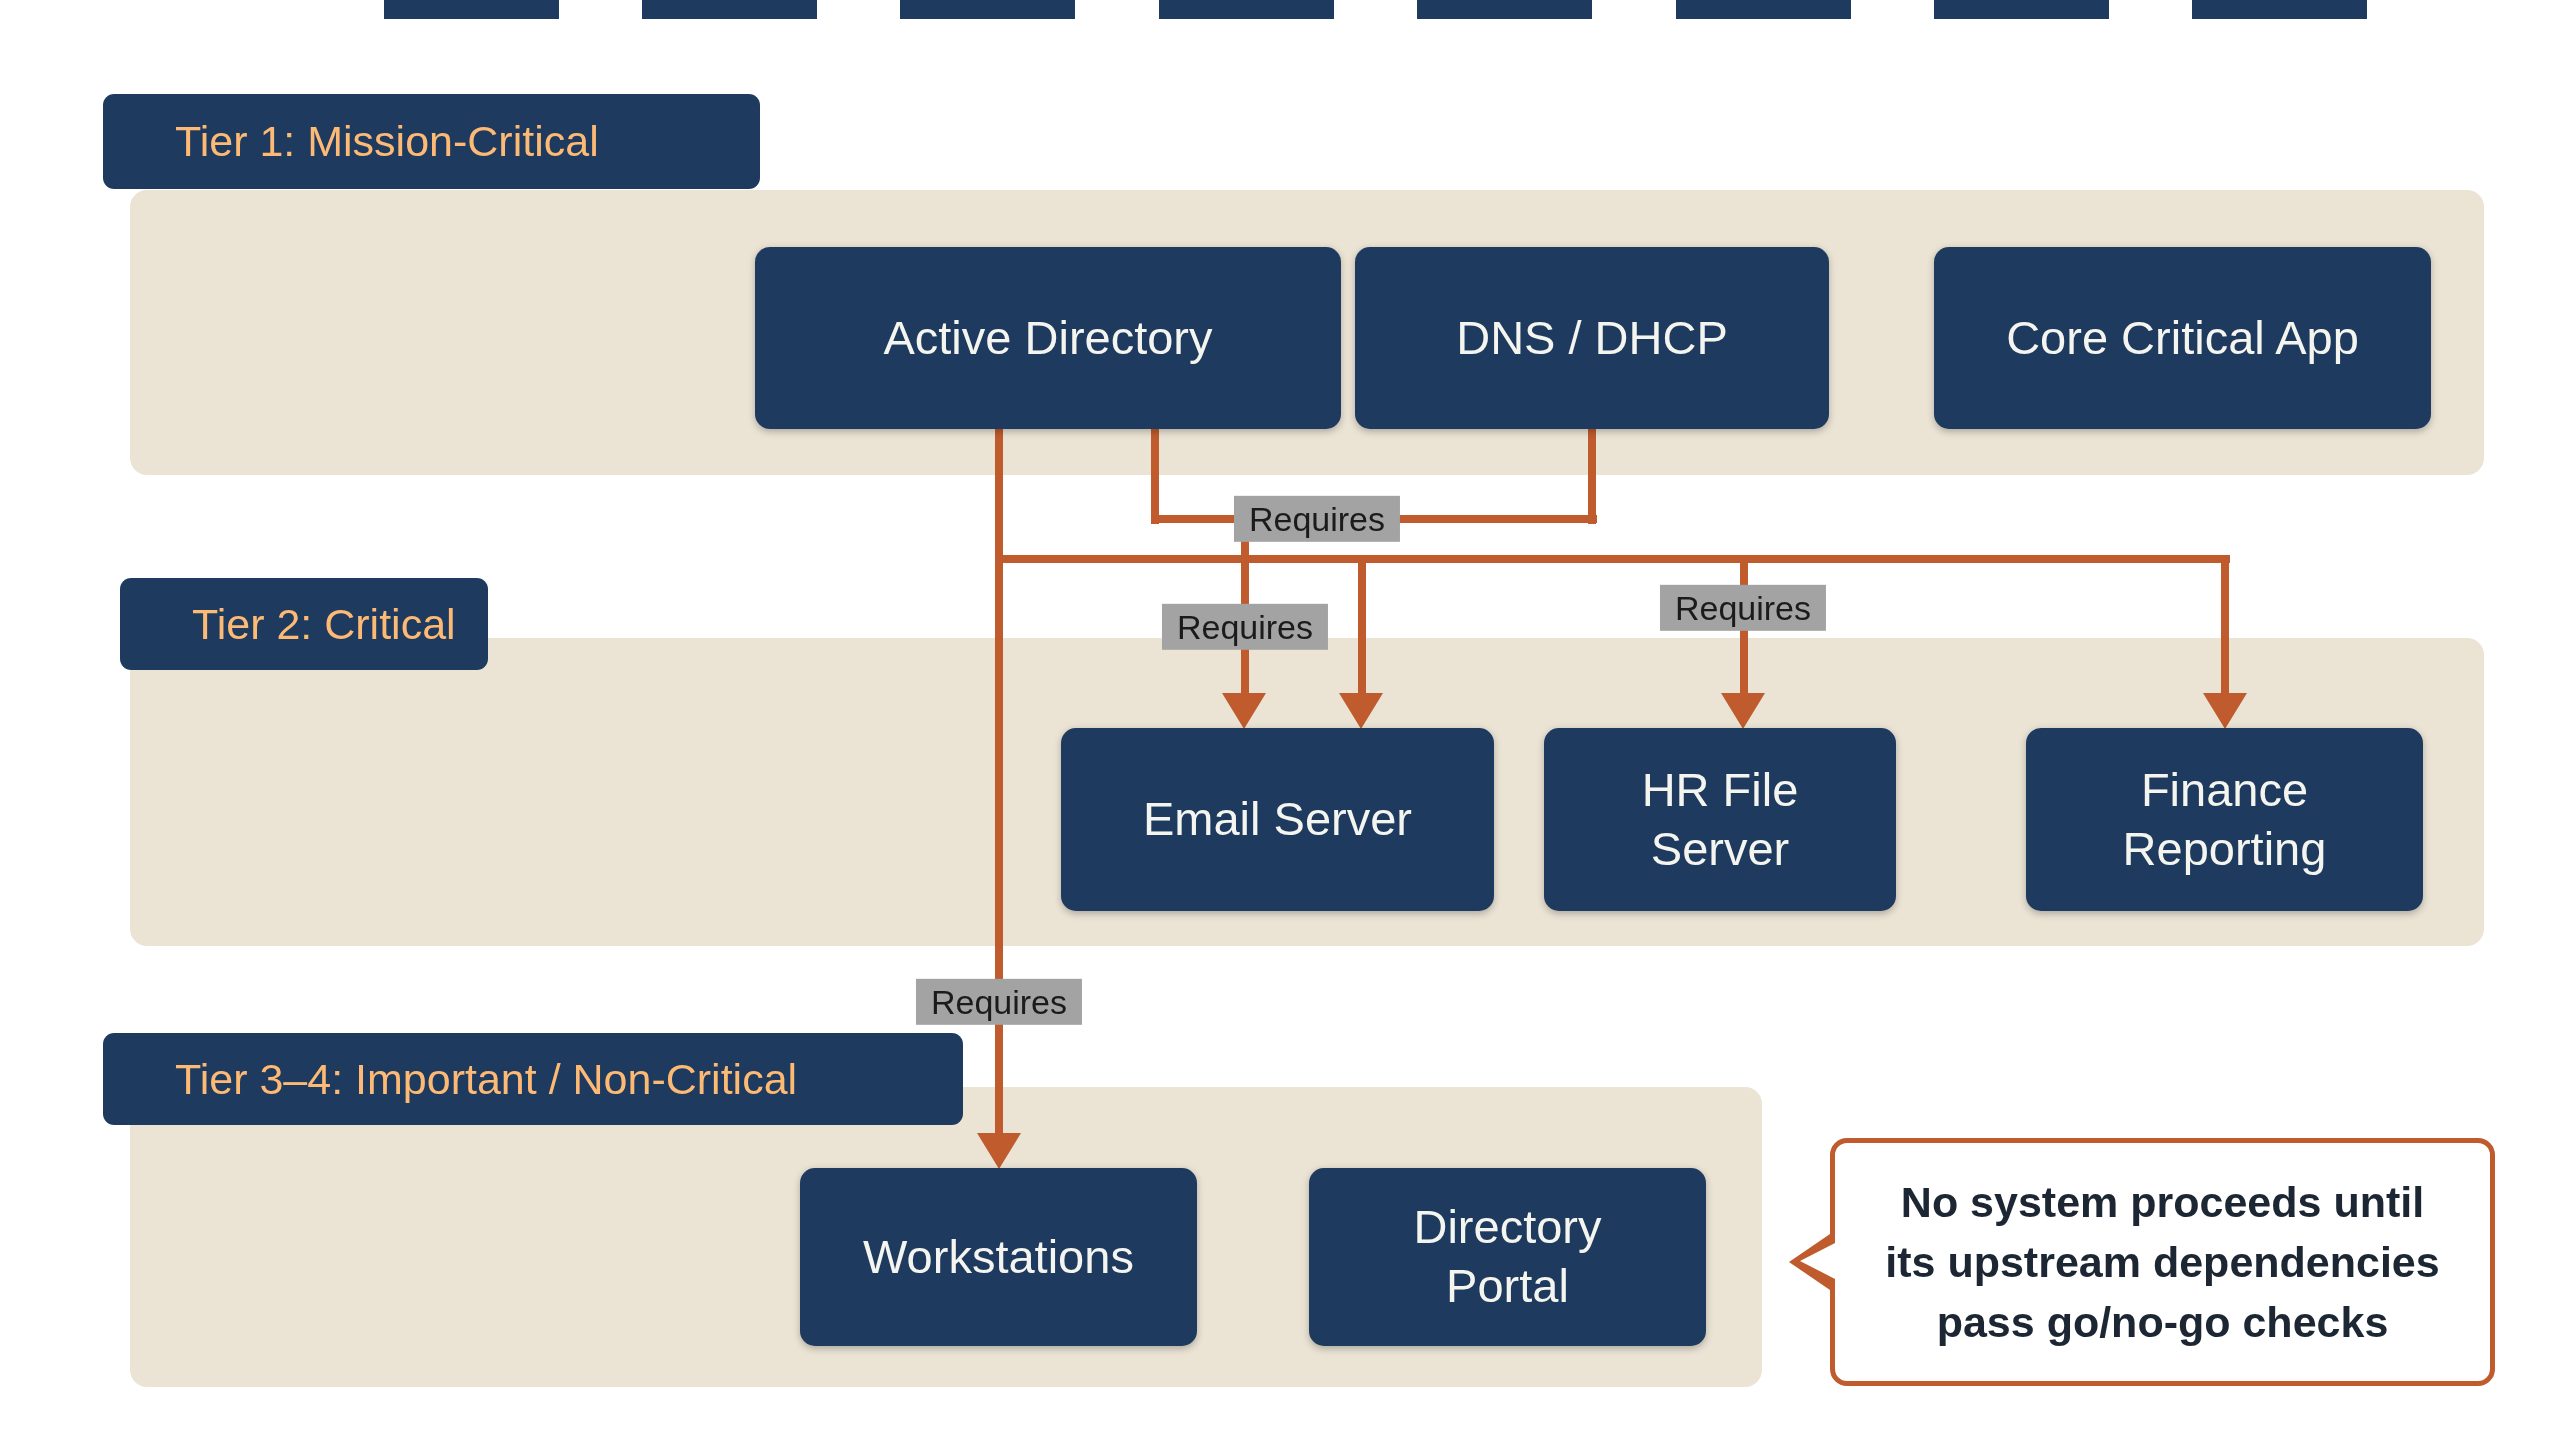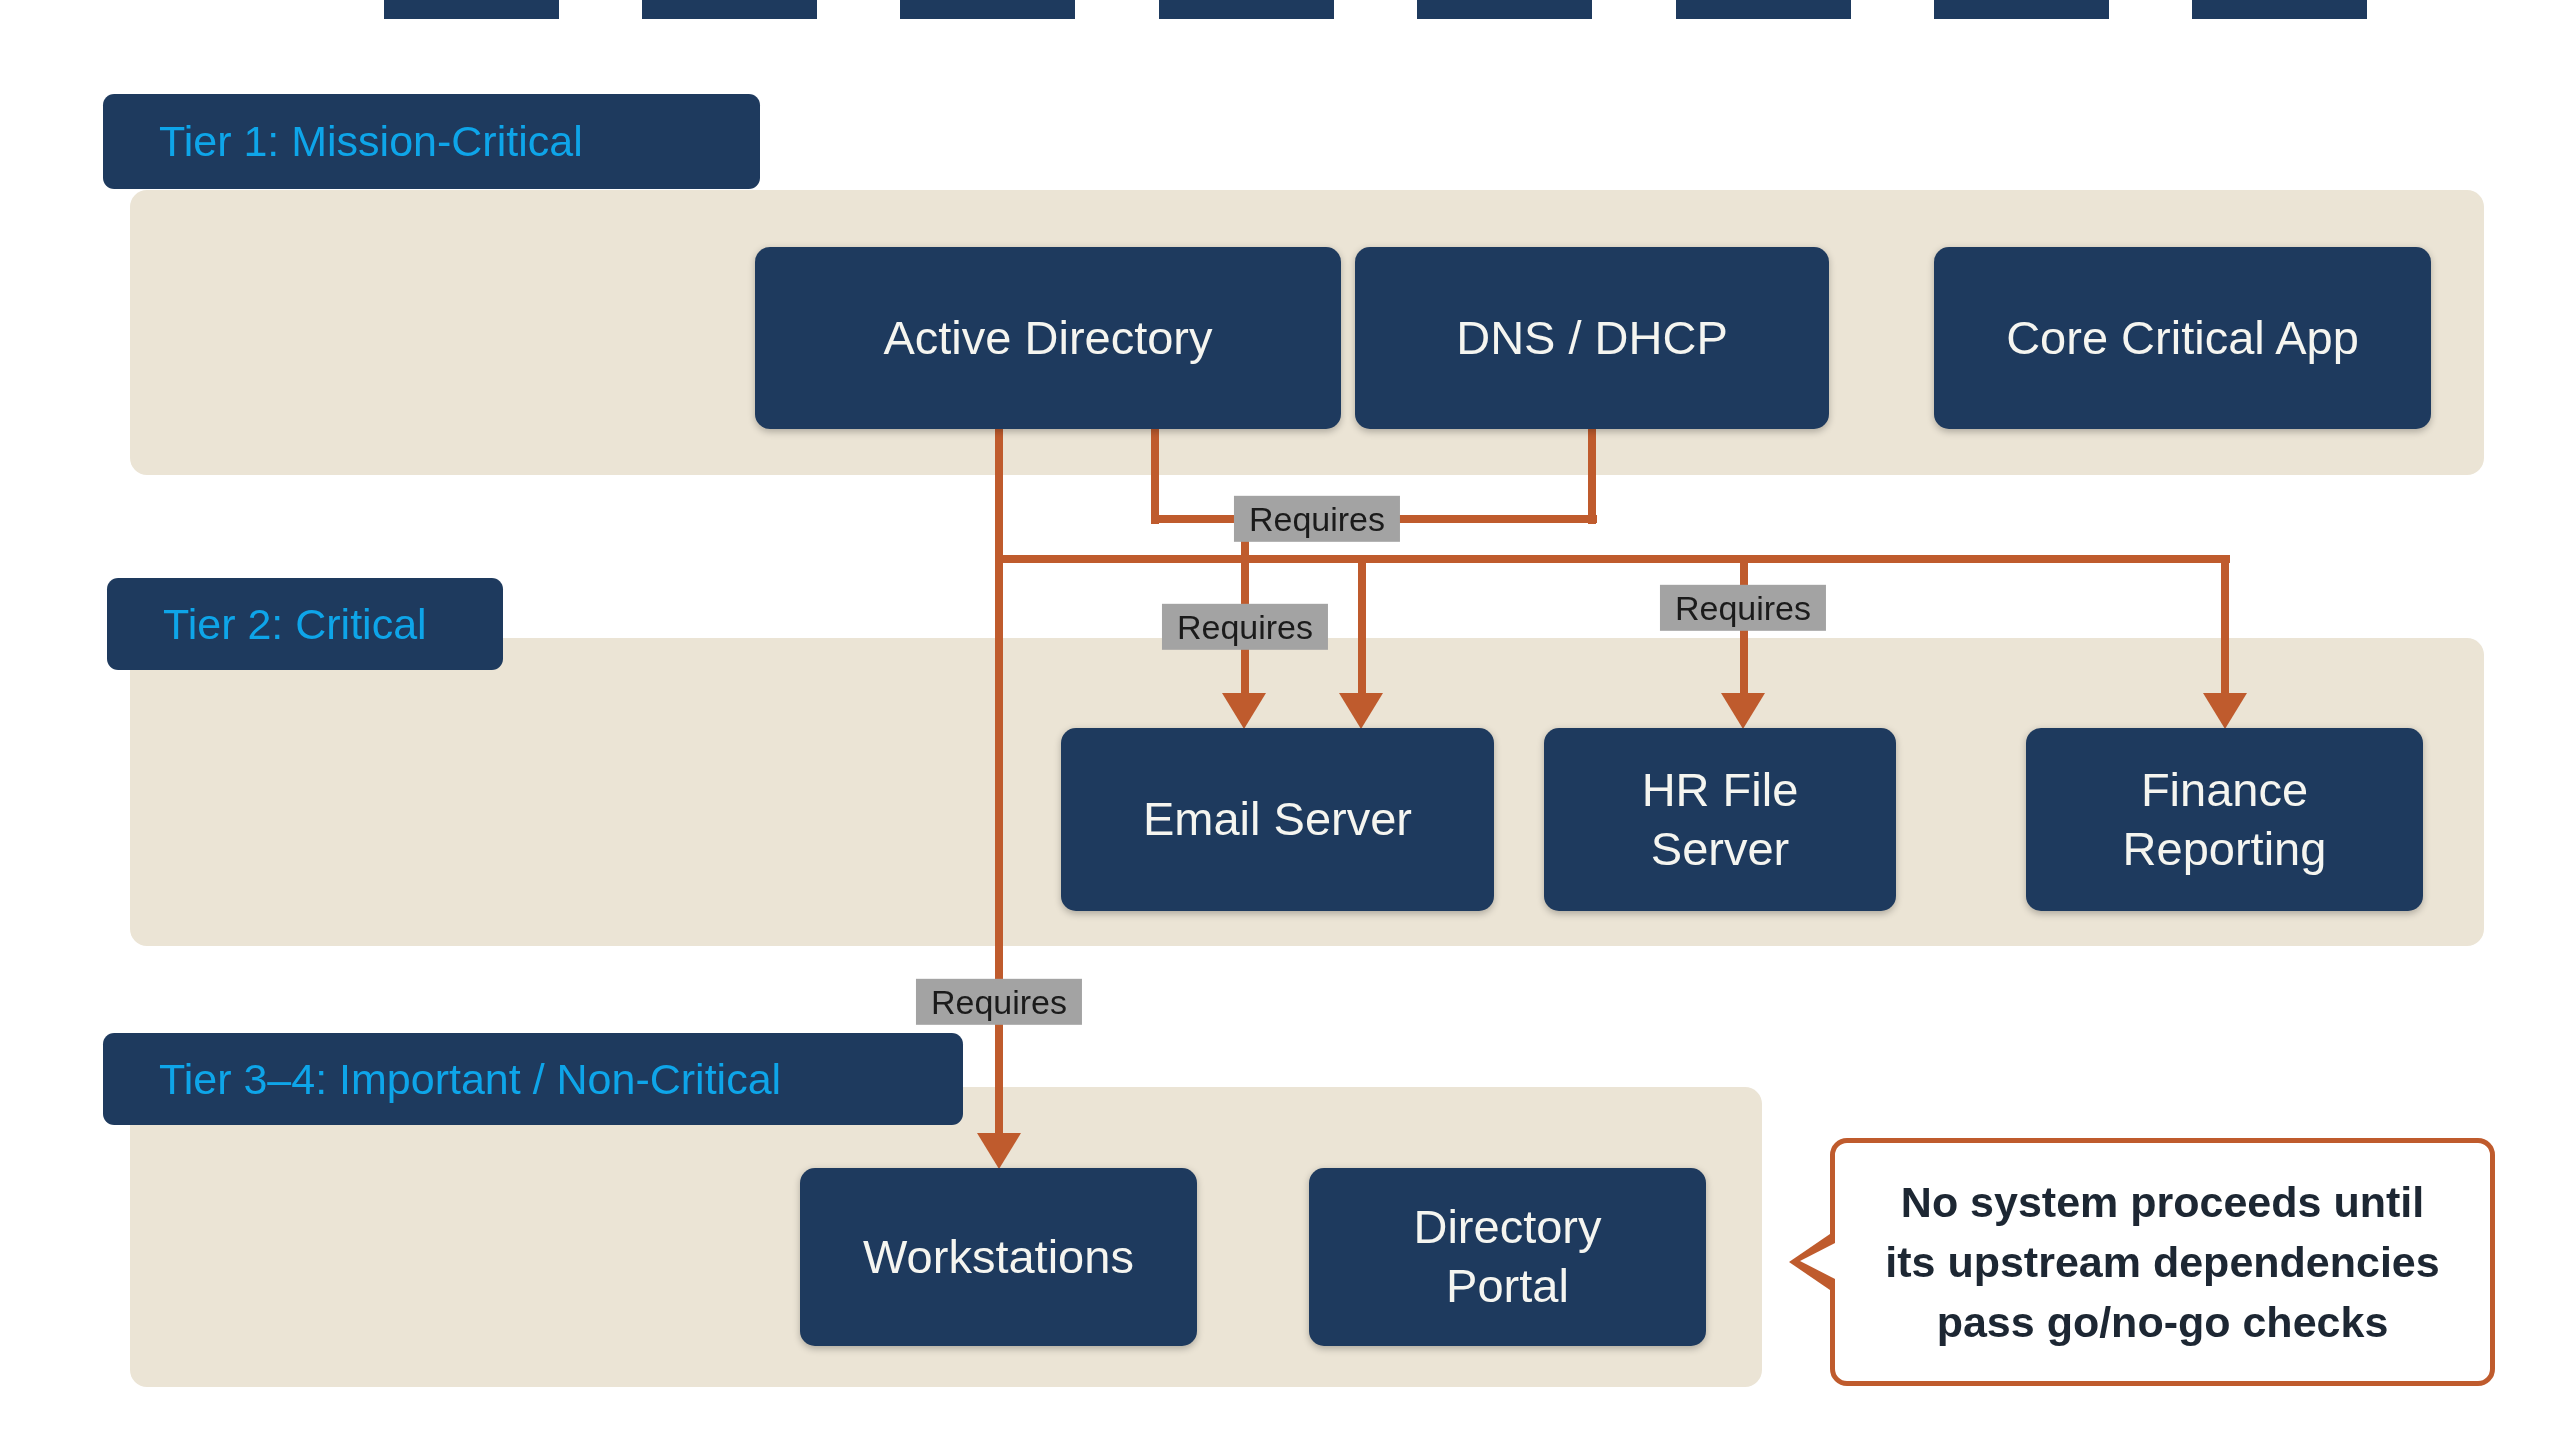--- a/index.html
+++ b/index.html
@@ -20,25 +20,25 @@
   }
   .band {
     position: absolute;
     background: #ebe4d5;
     border-radius: 17px;
     z-index: 0;
   }
   .tier-label {
     position: absolute;
     background: #1e3a5e;
-    color: #0ea5e9;
+    color: #fdba74;
     border-radius: 11.2px;
     display: flex;
     align-items: center;
-    padding-left: 56px;
+    padding-left: 72px;
     box-sizing: border-box;
     font-size: 43px;
     z-index: 3;
   }
   .node {
     position: absolute;
     background: #1e3a5e;
     color: #f5f5f0;
     border-radius: 15px;
     display: flex;
@@ -126,21 +126,21 @@
     <div class="strip-seg" style="left:1676px"></div>
     <div class="strip-seg" style="left:1934px"></div>
     <div class="strip-seg" style="left:2192px"></div>
   </div>
 
   <div class="band" style="left:130px; top:190px;  width:2354px; height:285px"></div>
   <div class="band" style="left:130px; top:638px;  width:2354px; height:308px"></div>
   <div class="band" style="left:130px; top:1087px; width:1632px; height:300px"></div>
 
   <div class="tier-label" style="left:103px; top:94px;  width:657px; height:95px">Tier 1: Mission-Critical</div>
-  <div class="tier-label" style="left:107px; top:578px;  width:396px; height:92px">Tier 2: Critical</div>
+  <div class="tier-label" style="left:120px; top:578px;  width:368px; height:92px">Tier 2: Critical</div>
   <div class="tier-label" style="left:103px; top:1033px; width:860px; height:92px">Tier 3–4: Important / Non-Critical</div>
 
   <div class="seg" style="left:995px; top:429px; width:8.4px;    height:704px"></div>
   <div class="seg" style="left:1151px; top:429px; width:8.4px;    height:95px"></div>
   <div class="seg" style="left:1151px; top:515px; width:446px;  height:8.4px"></div>
   <div class="seg" style="left:1588px; top:429px; width:8.4px;    height:95px"></div>
   <div class="seg" style="left:1241px; top:515px; width:8.4px;    height:180px"></div>
   <div class="seg" style="left:995px; top:555px; width:1235px; height:8.4px"></div>
   <div class="seg" style="left:1358px; top:555px; width:8.4px;    height:139px"></div>
   <div class="seg" style="left:1740px; top:555px; width:8.4px;    height:139px"></div>

